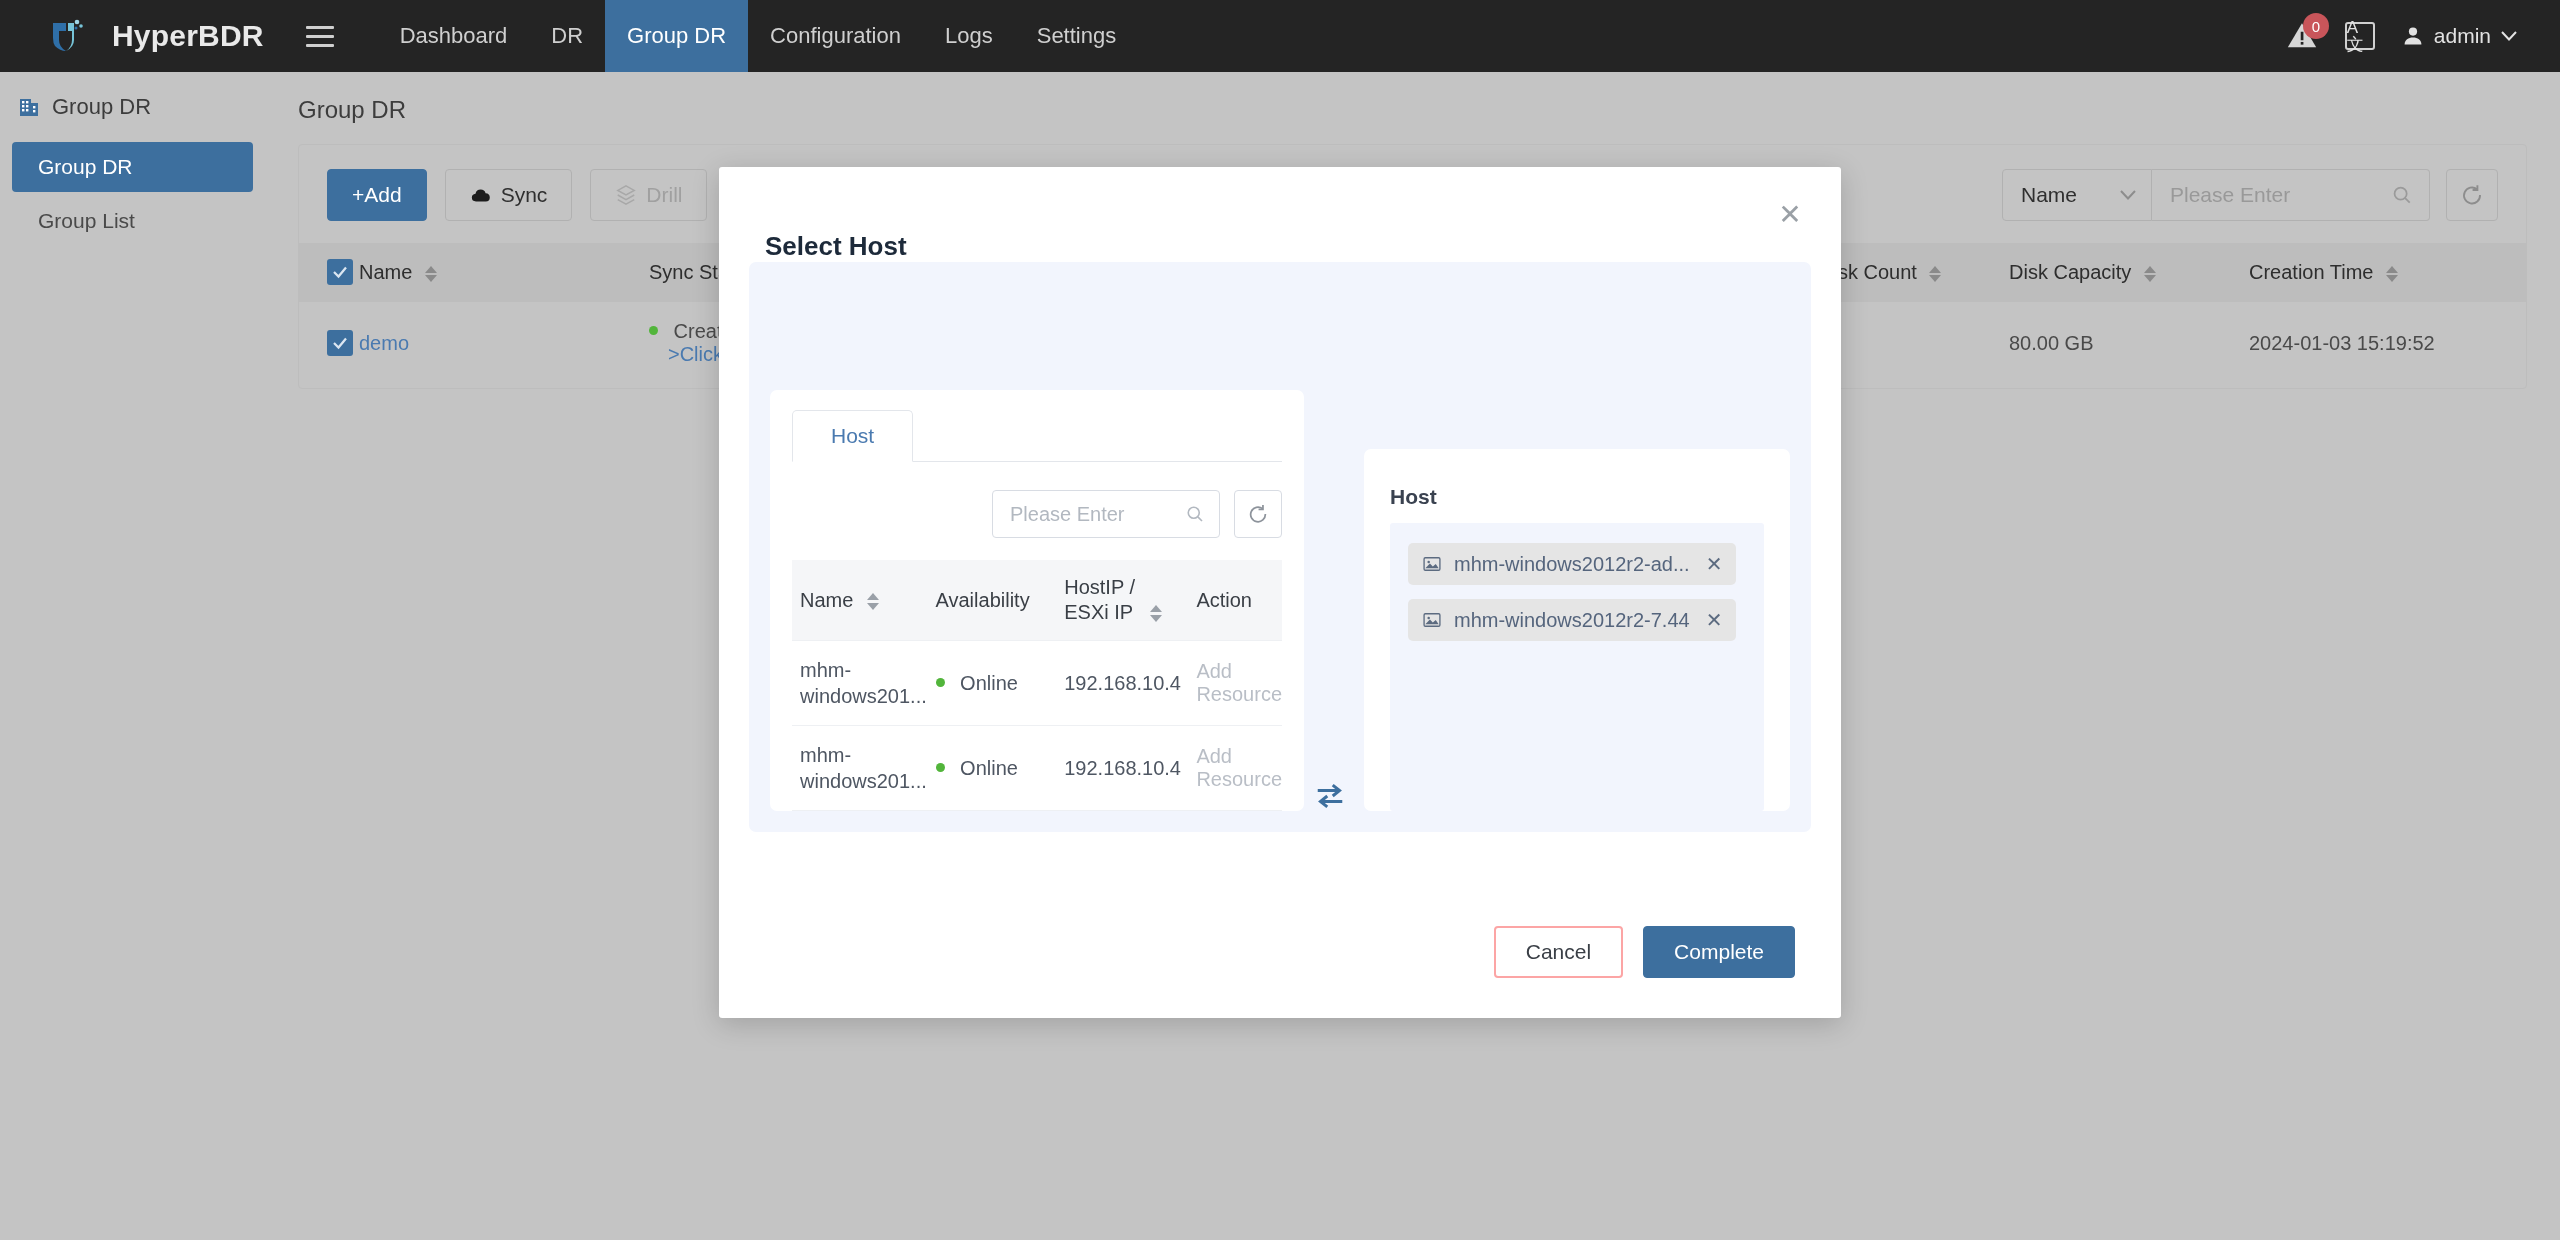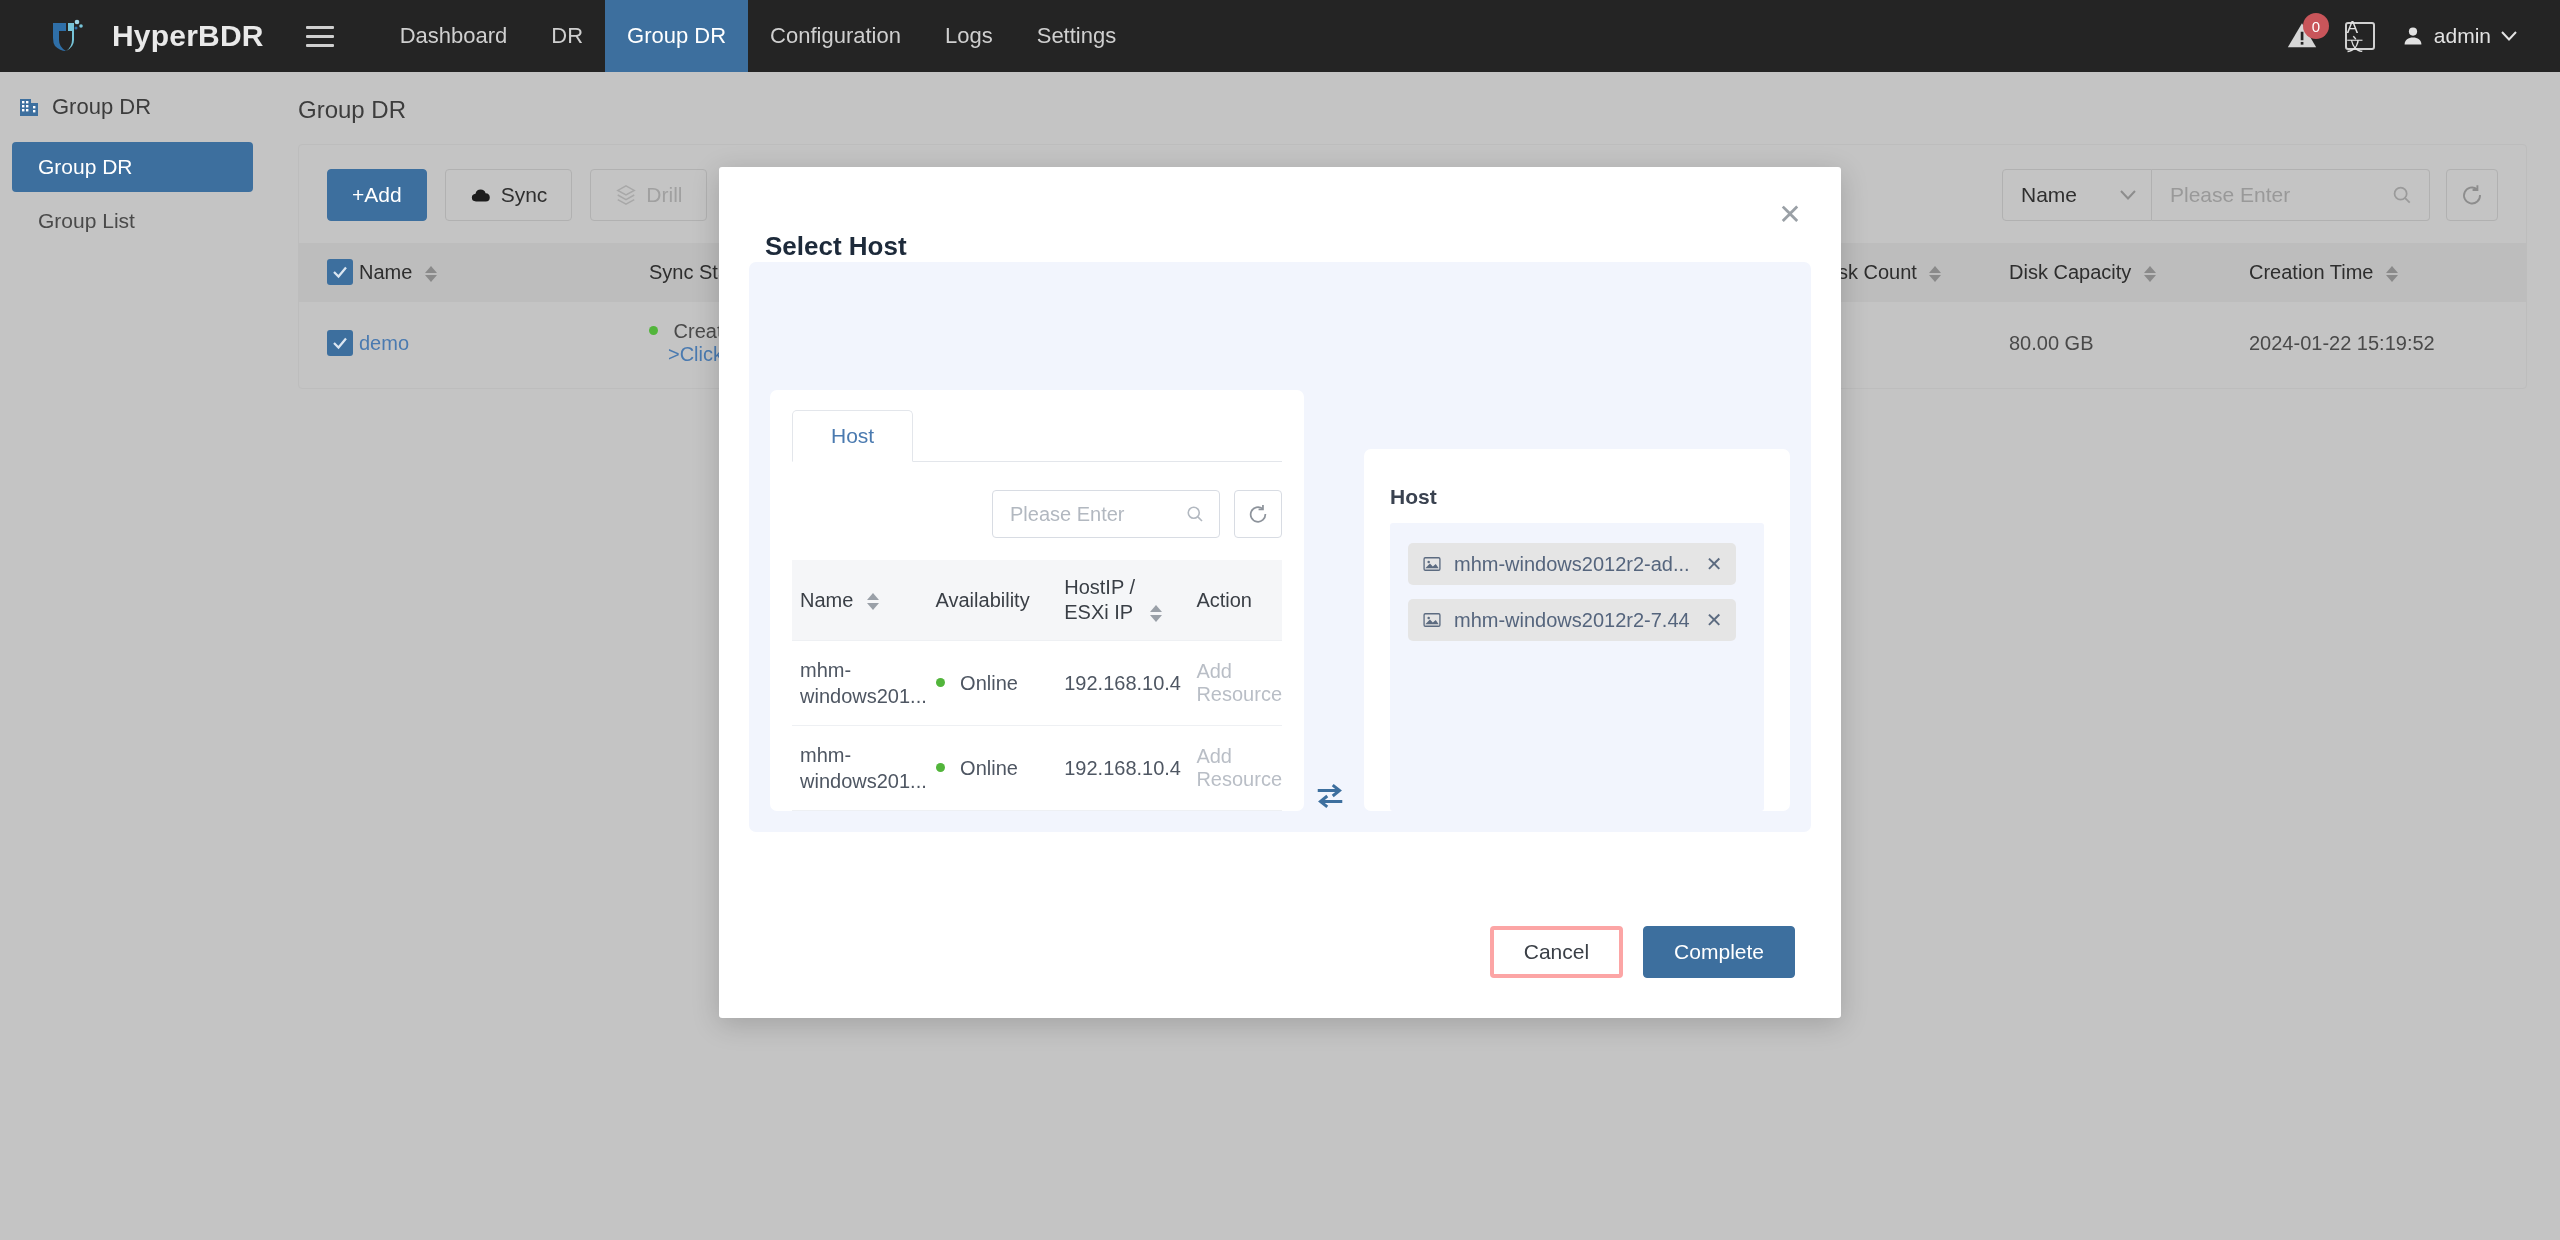--- a/index.html
+++ b/index.html
@@ -174,21 +174,21 @@
   .chip {
     display: flex; align-items: center; gap: 12px; background: #e5e5e5;
     border-radius: 5px; padding: 9px 14px; margin-bottom: 14px; width: fit-content;
     max-width: 100%; font-size: 20px; color: #55657d;
   }
   .chip-x { color: #5c6b80; cursor: pointer; font-size: 20px; margin-left: 4px; }
 
   .modal-foot { margin-top: auto; display: flex; justify-content: flex-end; gap: 20px; padding: 0 46px 40px 0; }
   .mbtn { height: 52px; padding: 0 30px; font-size: 21px; border-radius: 4px; cursor: pointer;
     display: flex; align-items: center; justify-content: center; }
-  .mbtn-cancel { background: #fff; border: 4px solid #fca5a5; color: #3a3f46; }
+  .mbtn-cancel { background: #fff; border: 2px solid #fca5a5; color: #3a3f46; }
   .mbtn-ok { background: #3d6f9e; border: 1px solid #3d6f9e; color: #fff; }
 </style>
 </head>
 <body>
 
 <div class="topnav">
   <div class="brand">
     <span class="brand-logo">
       <svg width="40" height="40" viewBox="0 0 40 40">
         <path d="M5 7 L18 7 L18 15 L11 15 L11 24 Q11 31 18 35 Q12 35 7 30 Q5 27 5 22 Z" fill="#2f6fa8"></path>
@@ -383,21 +383,21 @@
             <td><span class="link">demo</span></td>
             <td>
               <span class="dot"></span>
               <span>Created</span><br>
               <span class="link" style="margin-left:19px;">&gt;Click fo</span>
             </td>
             <td></td>
             <td><span>8 GB</span></td>
             <td><span>2</span></td>
             <td><span>80.00 GB</span></td>
-            <td><span>2024-01-22 15:19:52</span></td>
+            <td><span>2024-01-03 15:19:52</span></td>
           </tr>
         </tbody>
       </table>
     </div>
   </div>
 
   <div class="mask"></div>
 
   <div class="modal">
     <div class="modal-head">

